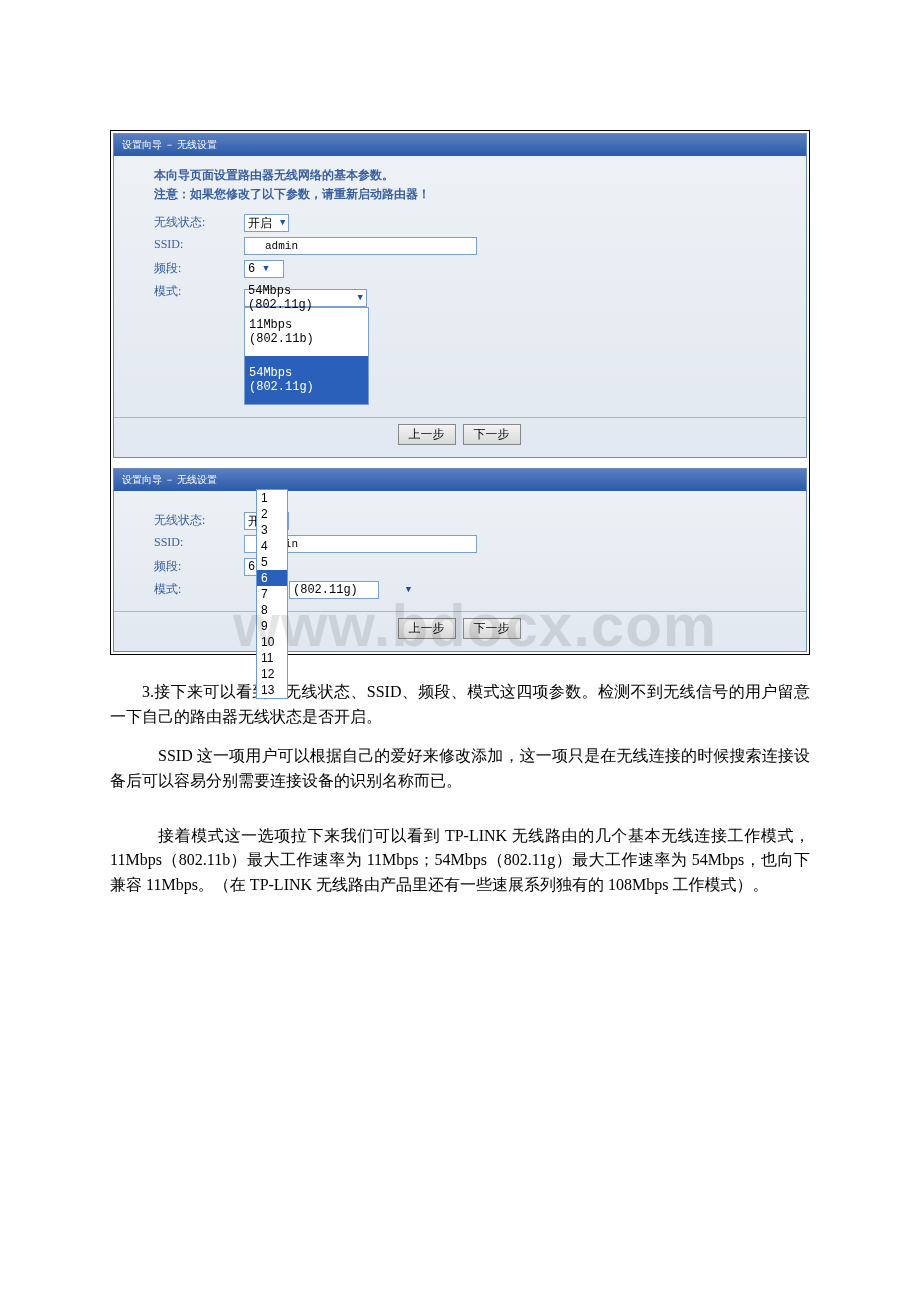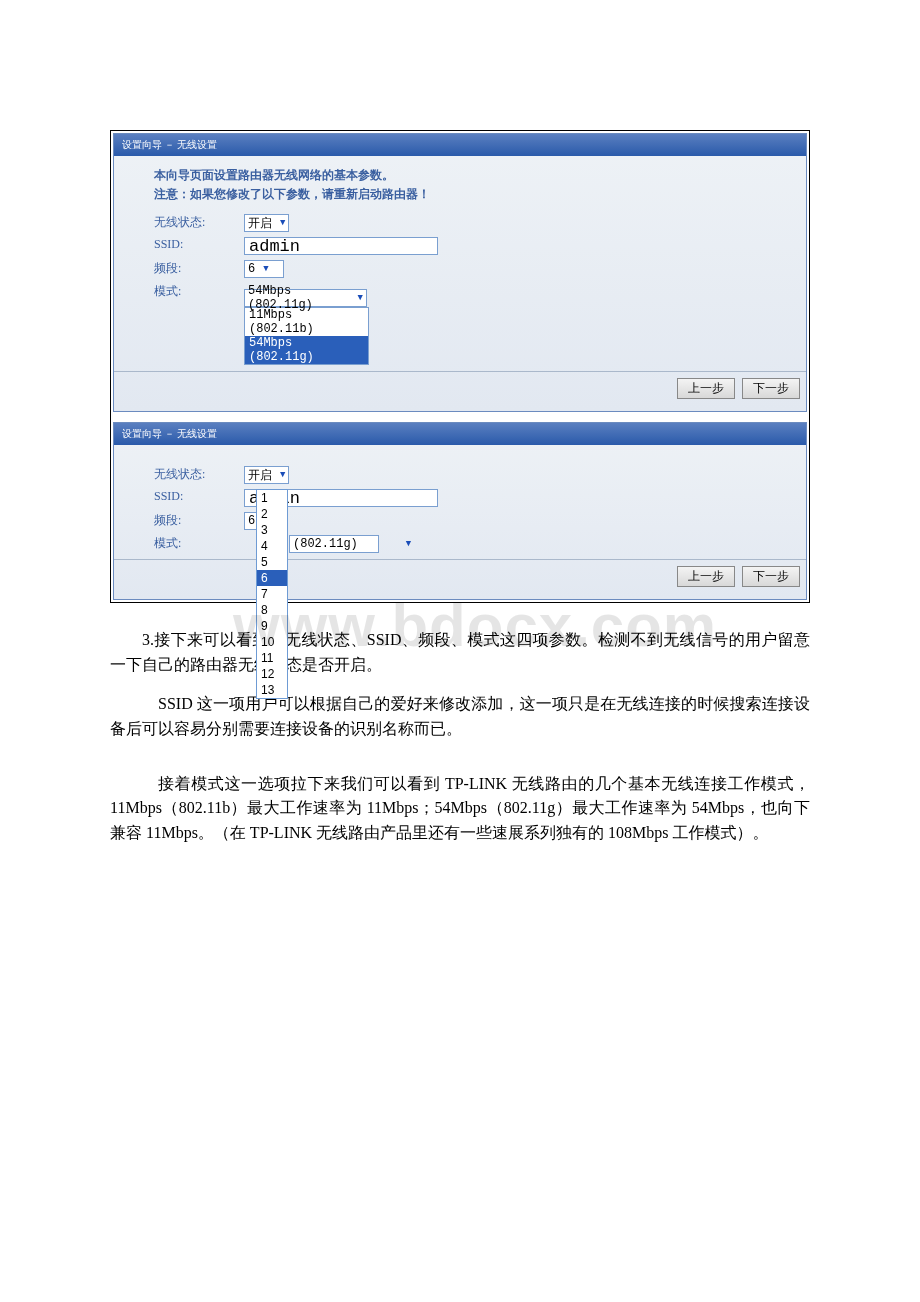--- a/index.html
+++ b/index.html
@@ -72,46 +72,46 @@
   .sel .caret {
     margin-left: 8px;
     color: #1a4db8;
     font-size: 9px;
   }
   .txt {
     background: #fff;
     border: 1px solid #7a9fd0;
     height: 18px;
     font-family: "Courier New", monospace;
-    font-size: 17px;
-    padding: 0 4px;
+    font-size: 11px;
+    padding: 0 20px;
     box-sizing: border-box;
-    width: 194px;
+    width: 233px;
     display: inline-flex;
     align-items: center;
   }
   .mode-box {
     border: 1px solid #7a9fd0;
     font-family: "Courier New", monospace;
     font-size: 12px;
     width: 123px;
   }
   .mode-box .opt {
-    padding: 0 4px;
+    padding: 10px 4px;
     background: #fff;
   }
   .mode-box .opt.selected {
     background: #2a5fba;
     color: #fff;
   }
   .footer-row {
     border-top: 1px solid #aab8cb;
-    margin: 6px -40px 0 -40px;
+    margin: 12px -40px 0 -40px;
     padding: 6px 6px 6px 0;
-    text-align: right;
+    text-align: center;
   }
   .btn {
     display: inline-block;
     background: linear-gradient(#f4f4f4, #d8d8d8);
     border: 1px solid #888;
     font-size: 12px;
     padding: 1px 10px;
     margin-left: 4px;
     font-family: "SimSun", serif;
     color: #000;

